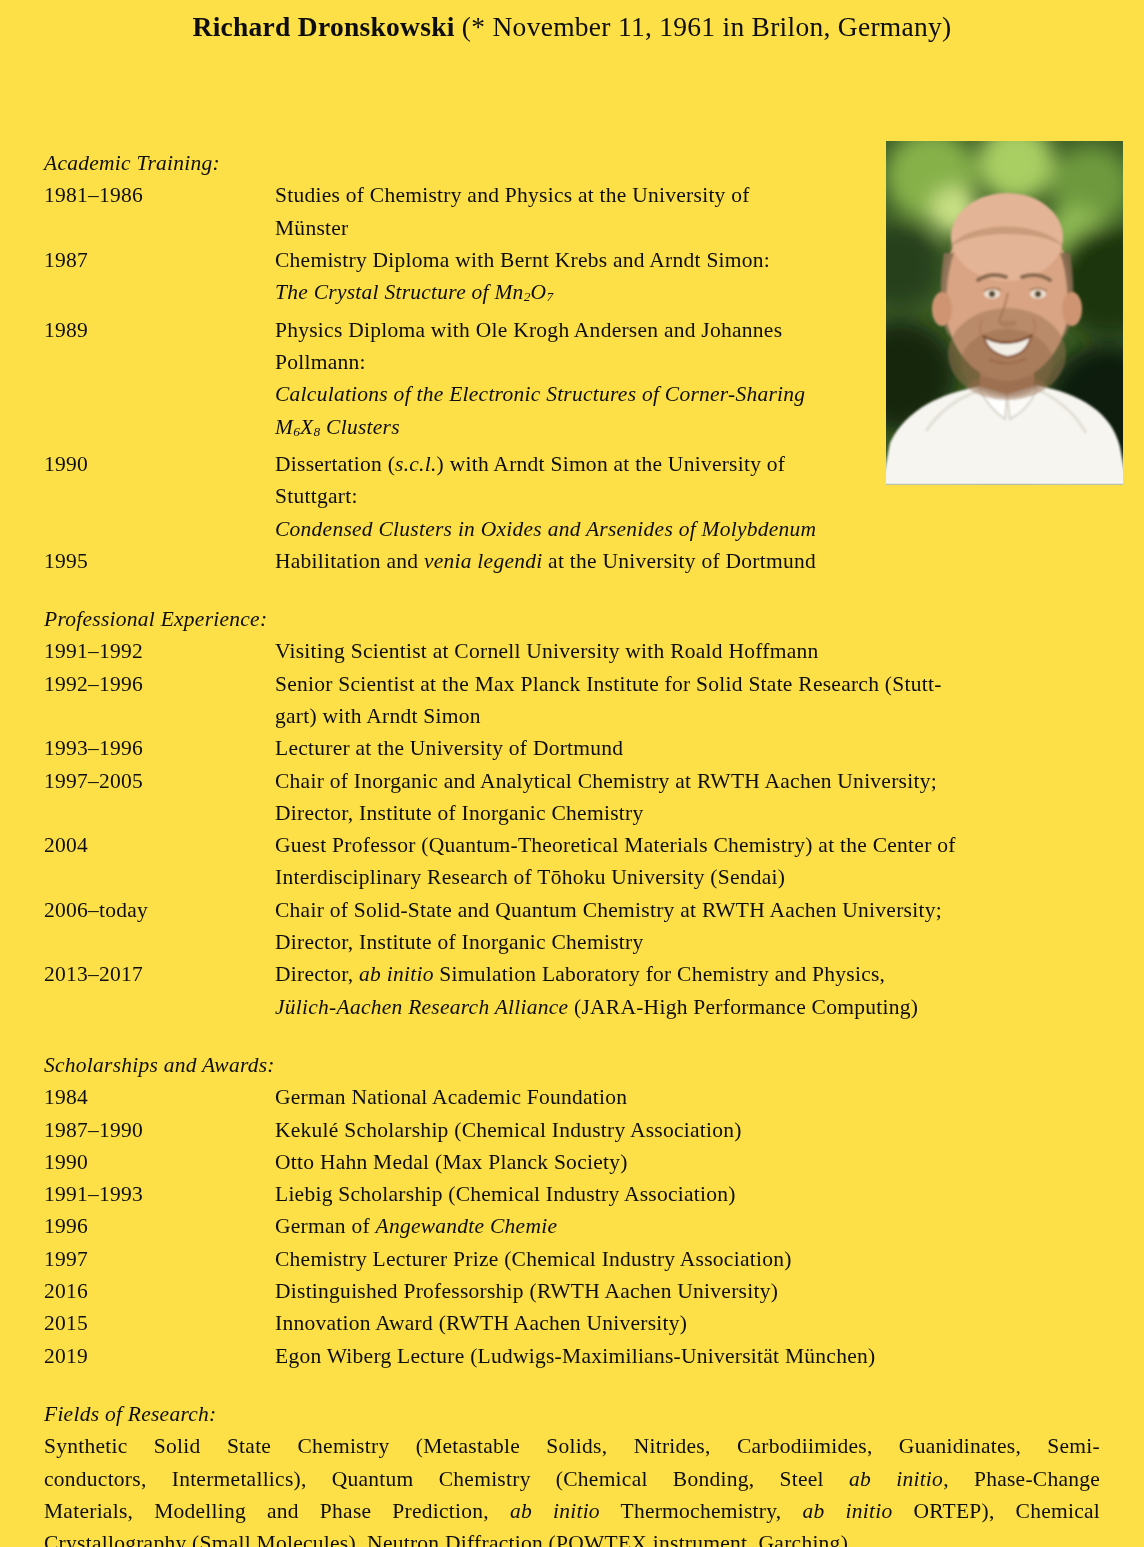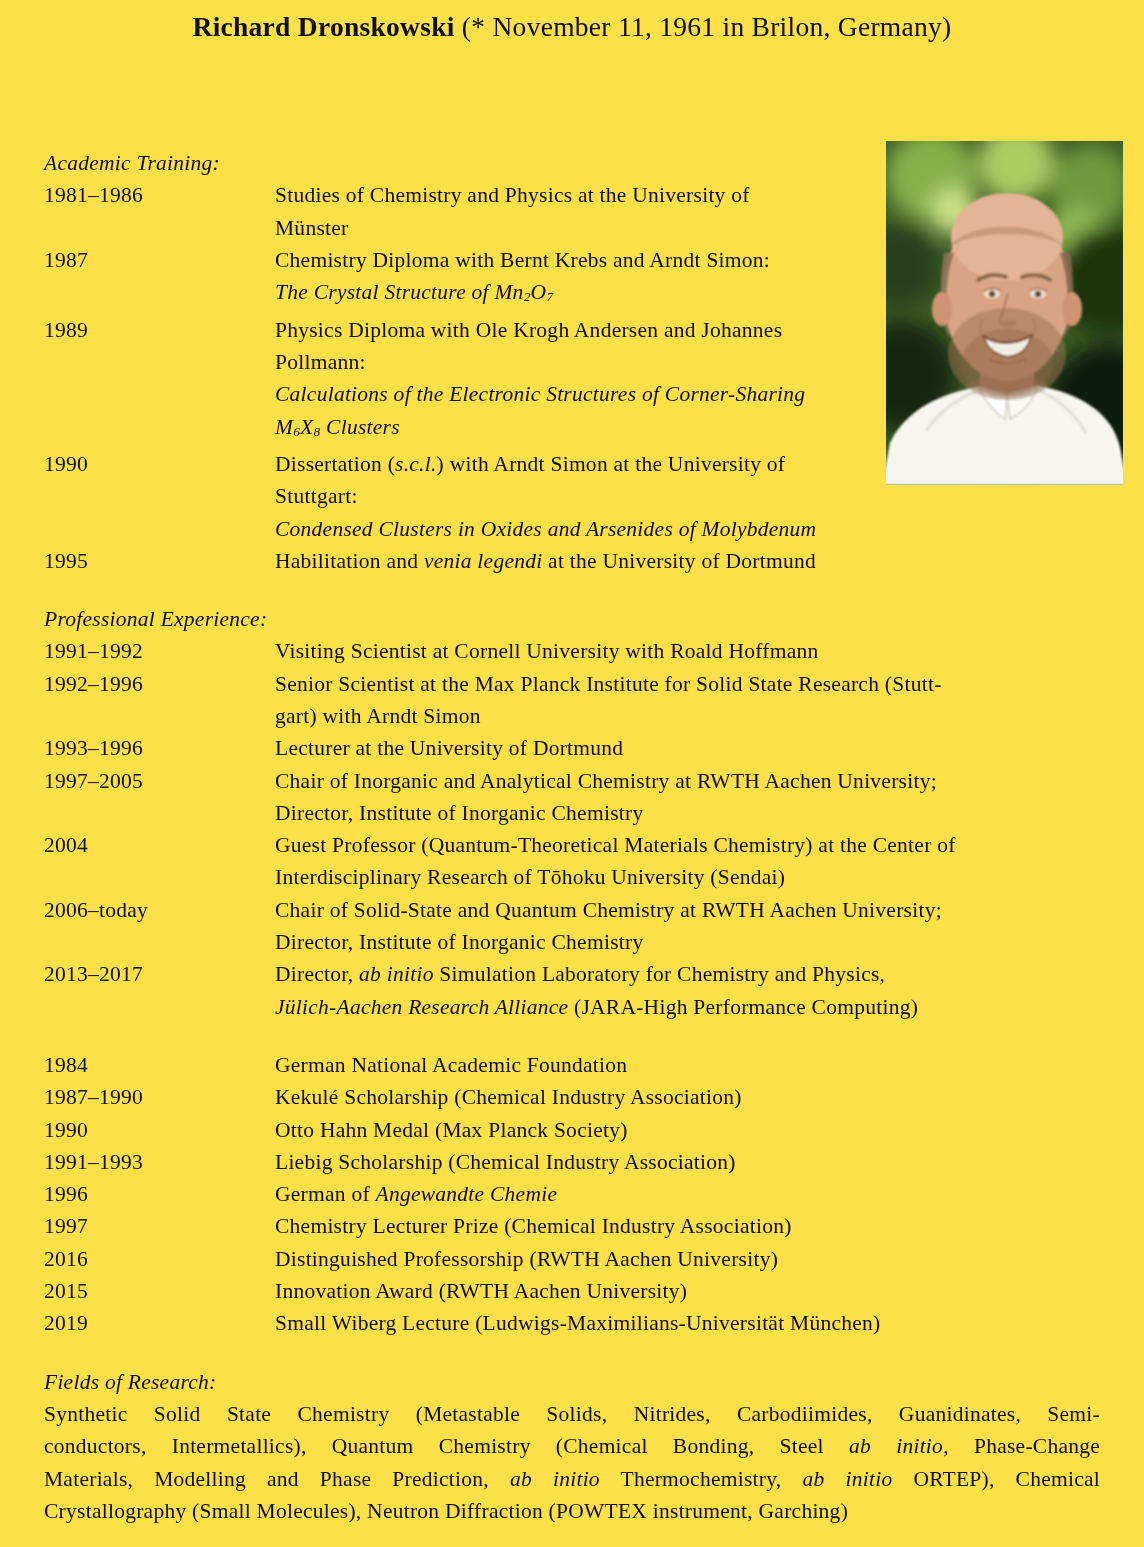--- a/index.html
+++ b/index.html
@@ -204,20 +204,21 @@
         </div>
         <div class="row">
           <div class="date">2013–2017</div>
           <div class="desc">
             <div class="line"><span class="seg-n">Director, </span><span class="seg-i">ab initio</span><span class="seg-n"> Simulation Laboratory for Chemistry and Physics,</span></div>
             <div class="line"><span class="seg-i">Jülich-Aachen Research Alliance</span><span class="seg-n"> (JARA-High Performance Computing)</span></div>
           </div>
         </div>
       </section>
       <section class="section">
+        <div class="heading">Scholarships and Awards:</div>
         <div class="row">
           <div class="date">1984</div>
           <div class="desc">
             <div class="line"><span class="seg-n">German National Academic Foundation</span></div>
           </div>
         </div>
         <div class="row">
           <div class="date">1987–1990</div>
           <div class="desc">
             <div class="line"><span class="seg-n">Kekulé Scholarship (Chemical Industry Association)</span></div>
@@ -255,21 +256,21 @@
         </div>
         <div class="row">
           <div class="date">2015</div>
           <div class="desc">
             <div class="line"><span class="seg-n">Innovation Award (RWTH Aachen University)</span></div>
           </div>
         </div>
         <div class="row">
           <div class="date">2019</div>
           <div class="desc">
-            <div class="line"><span class="seg-n">Small Wiberg Lecture (Ludwigs-Maximilians-Universität München)</span></div>
+            <div class="line"><span class="seg-n">Egon Wiberg Lecture (Ludwigs-Maximilians-Universität München)</span></div>
           </div>
         </div>
       </section>
       <section class="section">
         <div class="heading">Fields of Research:</div>
         <div class="pline just"><span class="seg-n">Synthetic Solid State Chemistry (Metastable Solids, Nitrides, Carbodiimides, Guanidinates, Semi-</span></div>
         <div class="pline just"><span class="seg-n">conductors, Intermetallics), Quantum Chemistry (Chemical Bonding, Steel </span><span class="seg-i">ab initio</span><span class="seg-n">, Phase-Change</span></div>
         <div class="pline just"><span class="seg-n">Materials, Modelling and Phase Prediction, </span><span class="seg-i">ab initio</span><span class="seg-n"> Thermochemistry, </span><span class="seg-i">ab initio</span><span class="seg-n"> ORTEP), Chemical</span></div>
         <div class="pline"><span class="seg-n">Crystallography (Small Molecules), Neutron Diffraction (POWTEX instrument, Garching)</span></div>
       </section>

